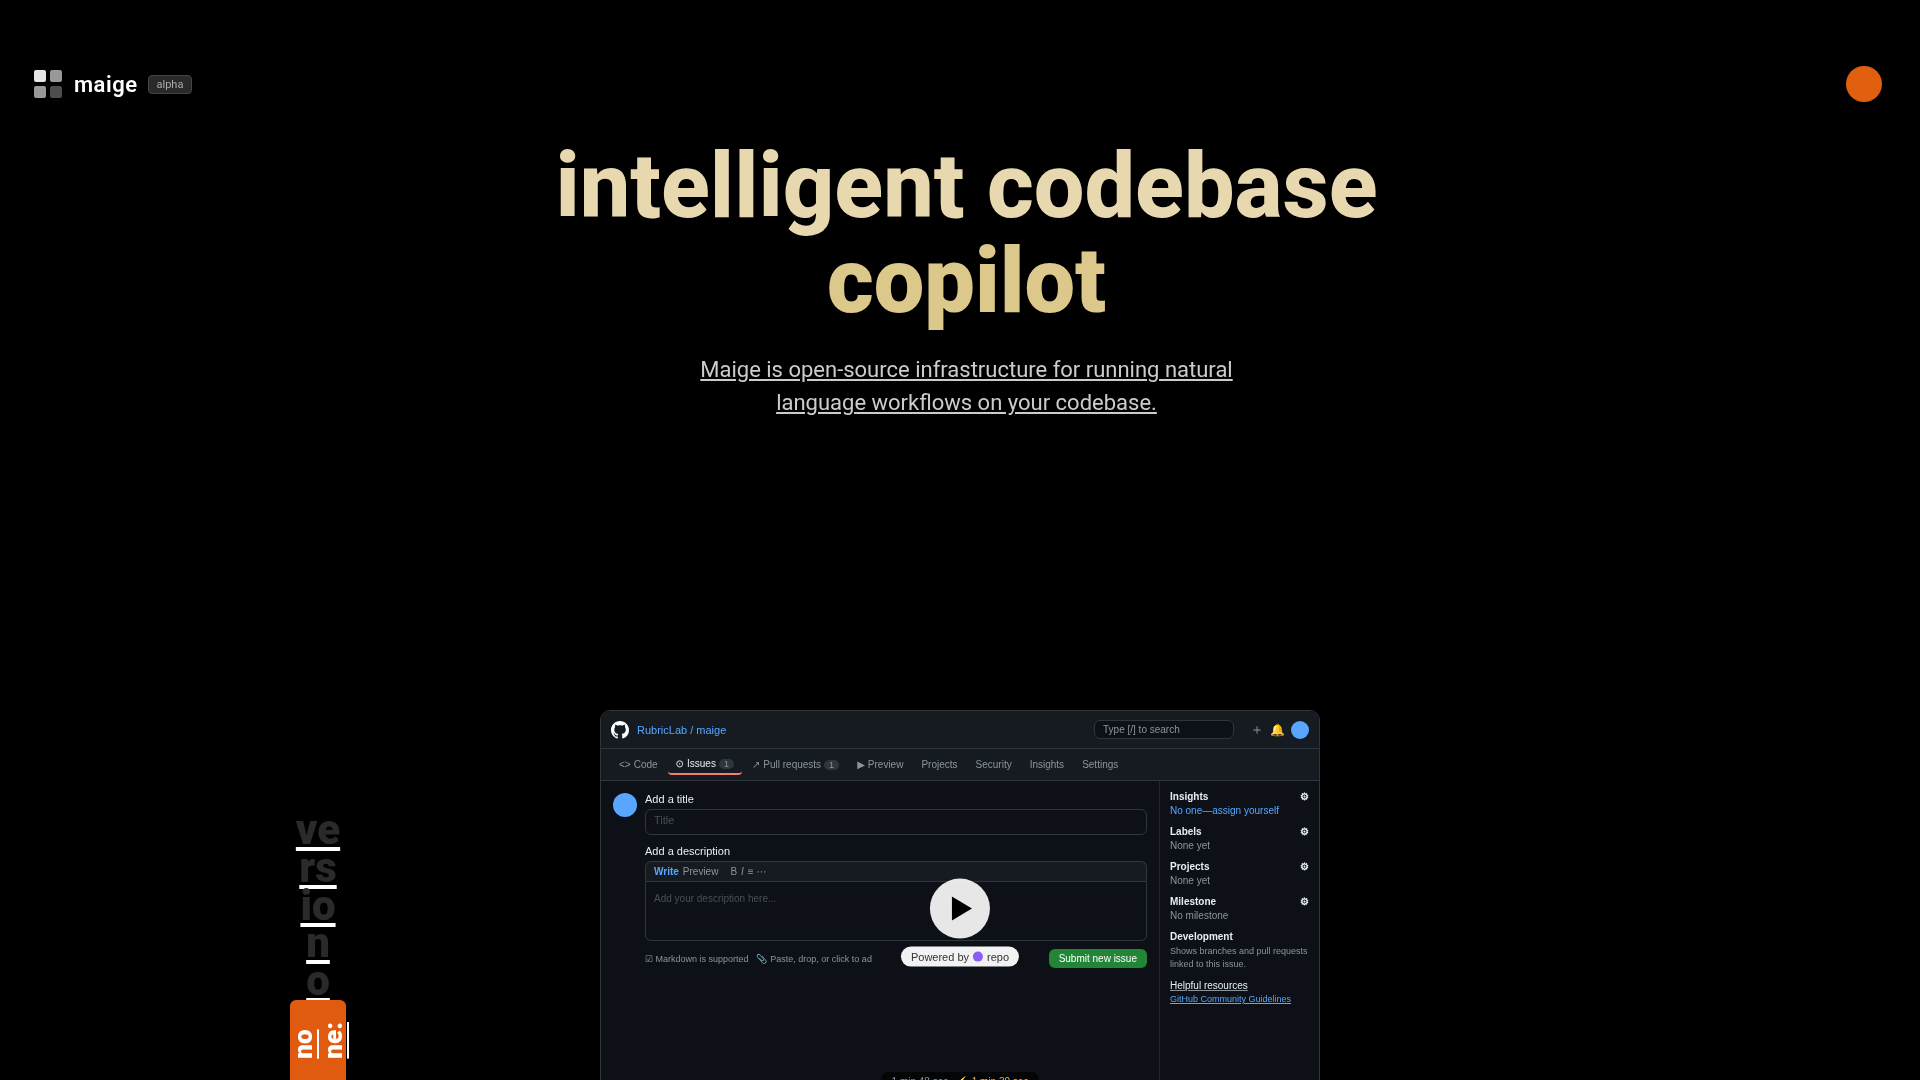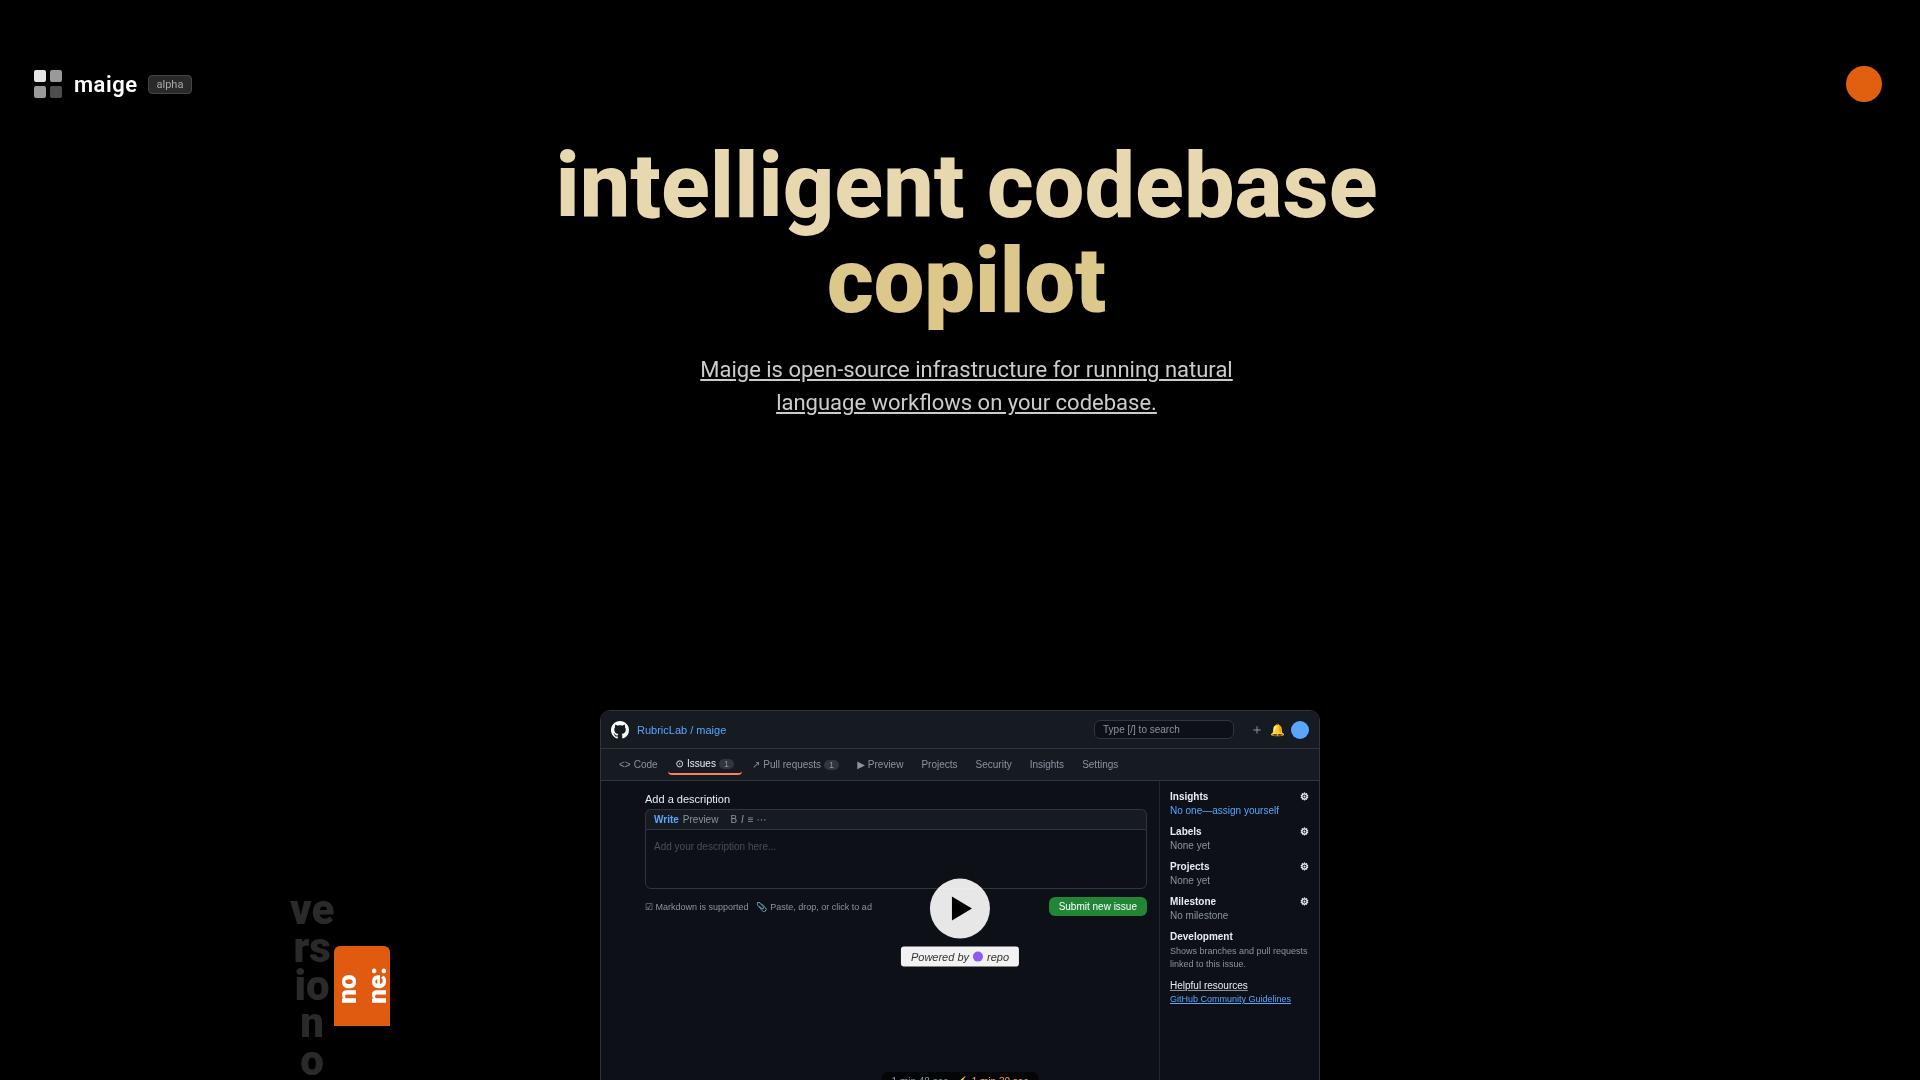--- a/index.html
+++ b/index.html
@@ -306,27 +306,26 @@
       height: 0;
       border-top: 12px solid transparent;
       border-bottom: 12px solid transparent;
       border-left: 20px solid #000;
       margin-left: 4px;
     }
 
     .powered-by {
       background: rgba(255,255,255,0.95);
       color: #333;
-      border-radius: 3px;
+      border-radius: 10px;
       padding: 4px 10px;
       font-size: 11px;
       display: flex;
       align-items: center;
       gap: 4px;
-      font-style: italic;
     }
 
     .loom-dot {
       width: 10px;
       height: 10px;
       border-radius: 50%;
       background: #8b5cf6;
     }
 
     
@@ -512,20 +511,29 @@
         <span>Insights</span>
       </div>
       <div class="gh-tab">
         <span>Settings</span>
       </div>
     </div>
 
     <div class="gh-content">
       <div class="gh-main">
 
+        <div class="gh-issue-title-section">
+          <div class="gh-avatar-small"></div>
+          <div style="flex:1;">
+            <div style="font-size:11px;color:#e6edf3;margin-bottom:4px;">Add a title</div>
+            <div class="gh-title-input">
+              <span style="color:#484f58;">Title</span>
+            </div>
+          </div>
+        </div>
 
         <div class="gh-desc-section">
           <div class="gh-desc-title">Add a description</div>
           <div class="gh-toolbar">
             <span style="font-size:10px;color:#58a6ff;font-weight:600;">Write</span>
             <span style="font-size:10px;color:#8b949e;">Preview</span>
             <span style="margin-left:8px;font-size:10px;color:#8b949e;">B</span>
             <span style="font-size:10px;color:#8b949e;font-style:italic;">I</span>
             <span style="font-size:10px;color:#8b949e;">≡ ⋯</span>
           </div>
@@ -598,20 +606,20 @@
     <div class="timer-bars">
       <span class="timer-bar">1 min 48 sec</span>
       <span class="timer-bar fast">
         <span>⚡</span>
         <span>1 min 30 sec</span>
       </span>
     </div>
   </div>
 </div>
 
-<div style="position:absolute;left:290px;bottom:0;display:flex;flex-direction:row;align-items:center;">
+<div style="position:absolute;left:290px;bottom:0;display:flex;flex-direction:column;align-items:center;text-decoration:underline;">
   <div style="font-size:42px;font-weight:900;color:#2a2a2a;line-height:0.9;text-align:center;">
     ve<br>rs<br>io<br>n<br>o
   </div>
   <div class="version-orange-block">
     <span class="version-orange-text">no<br>ne:</span>
   </div>
 </div>
 
 </body></html>

